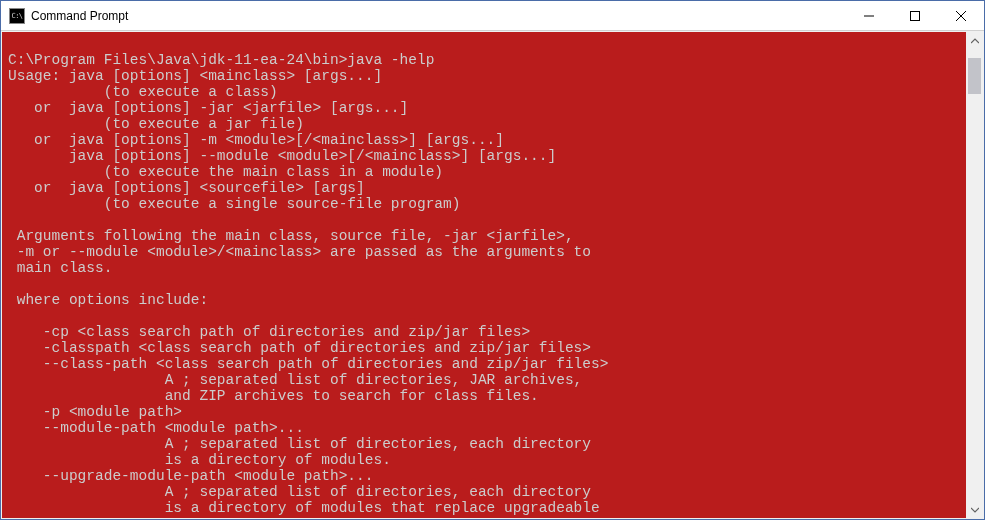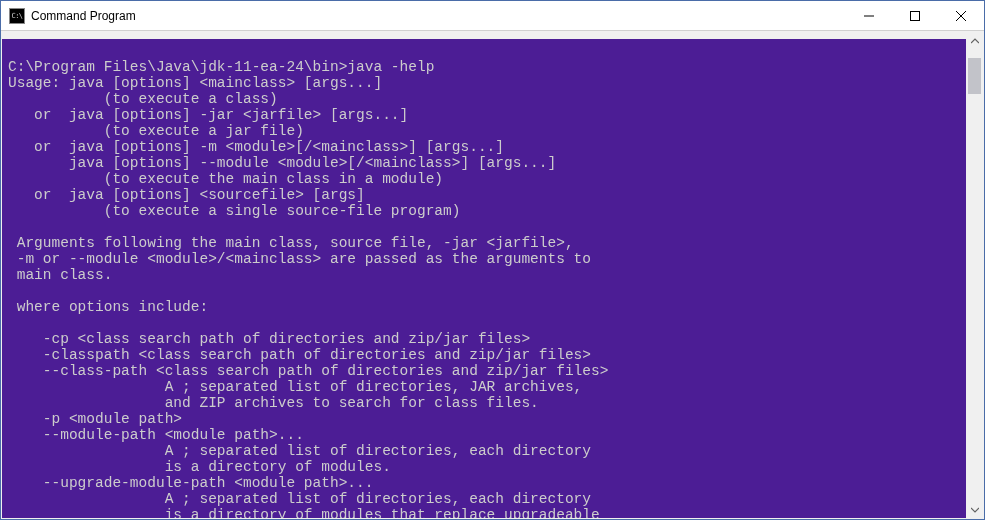--- a/index.html
+++ b/index.html
@@ -39,29 +39,29 @@
   }
   .titlebar-btn svg { width: 10px; height: 10px; }
   .client {
     flex: 1;
     display: flex;
     background: #f0f0f0;
     min-height: 0;
   }
   .terminal {
     flex: 1;
-    background: #4c1d95;
+    background: #b91c1c;
     color: #ccc;
     font-family: Consolas, "Courier New", monospace;
     font-size: 14.5px;
     line-height: 16px;
     padding: 4px 0 4px 6px;
     white-space: pre;
     overflow: hidden;
-    margin: 8px 0 1px 1px;
+    margin: 1px 0 1px 1px;
   }
   .scrollbar {
     width: 17px;
     background: #f0f0f0;
     position: relative;
     flex-shrink: 0;
     margin: 1px 1px 1px 0;
   }
   .scroll-arrow {
     width: 17px; height: 17px;
@@ -77,21 +77,21 @@
     top: 26px; height: 36px;
     background: #c2c3c9;
   }
 </style>
 </head>
 <body>
 
 <div class="window">
   <div class="titlebar">
     <div class="titlebar-icon">C:\</div>
-    <div class="titlebar-title">Command Program</div>
+    <div class="titlebar-title">Command Prompt</div>
     <div class="titlebar-buttons">
       <div class="titlebar-btn">
         <svg viewBox="0 0 10 10">
             <line x1="0" y1="5" x2="10" y2="5" stroke="#000" stroke-width="1"></line>
           </svg>
       </div>
       <div class="titlebar-btn">
         <svg viewBox="0 0 10 10">
             <rect x="0.5" y="0.5" width="9" height="9" fill="none" stroke="#000" stroke-width="1"></rect>
           </svg>

